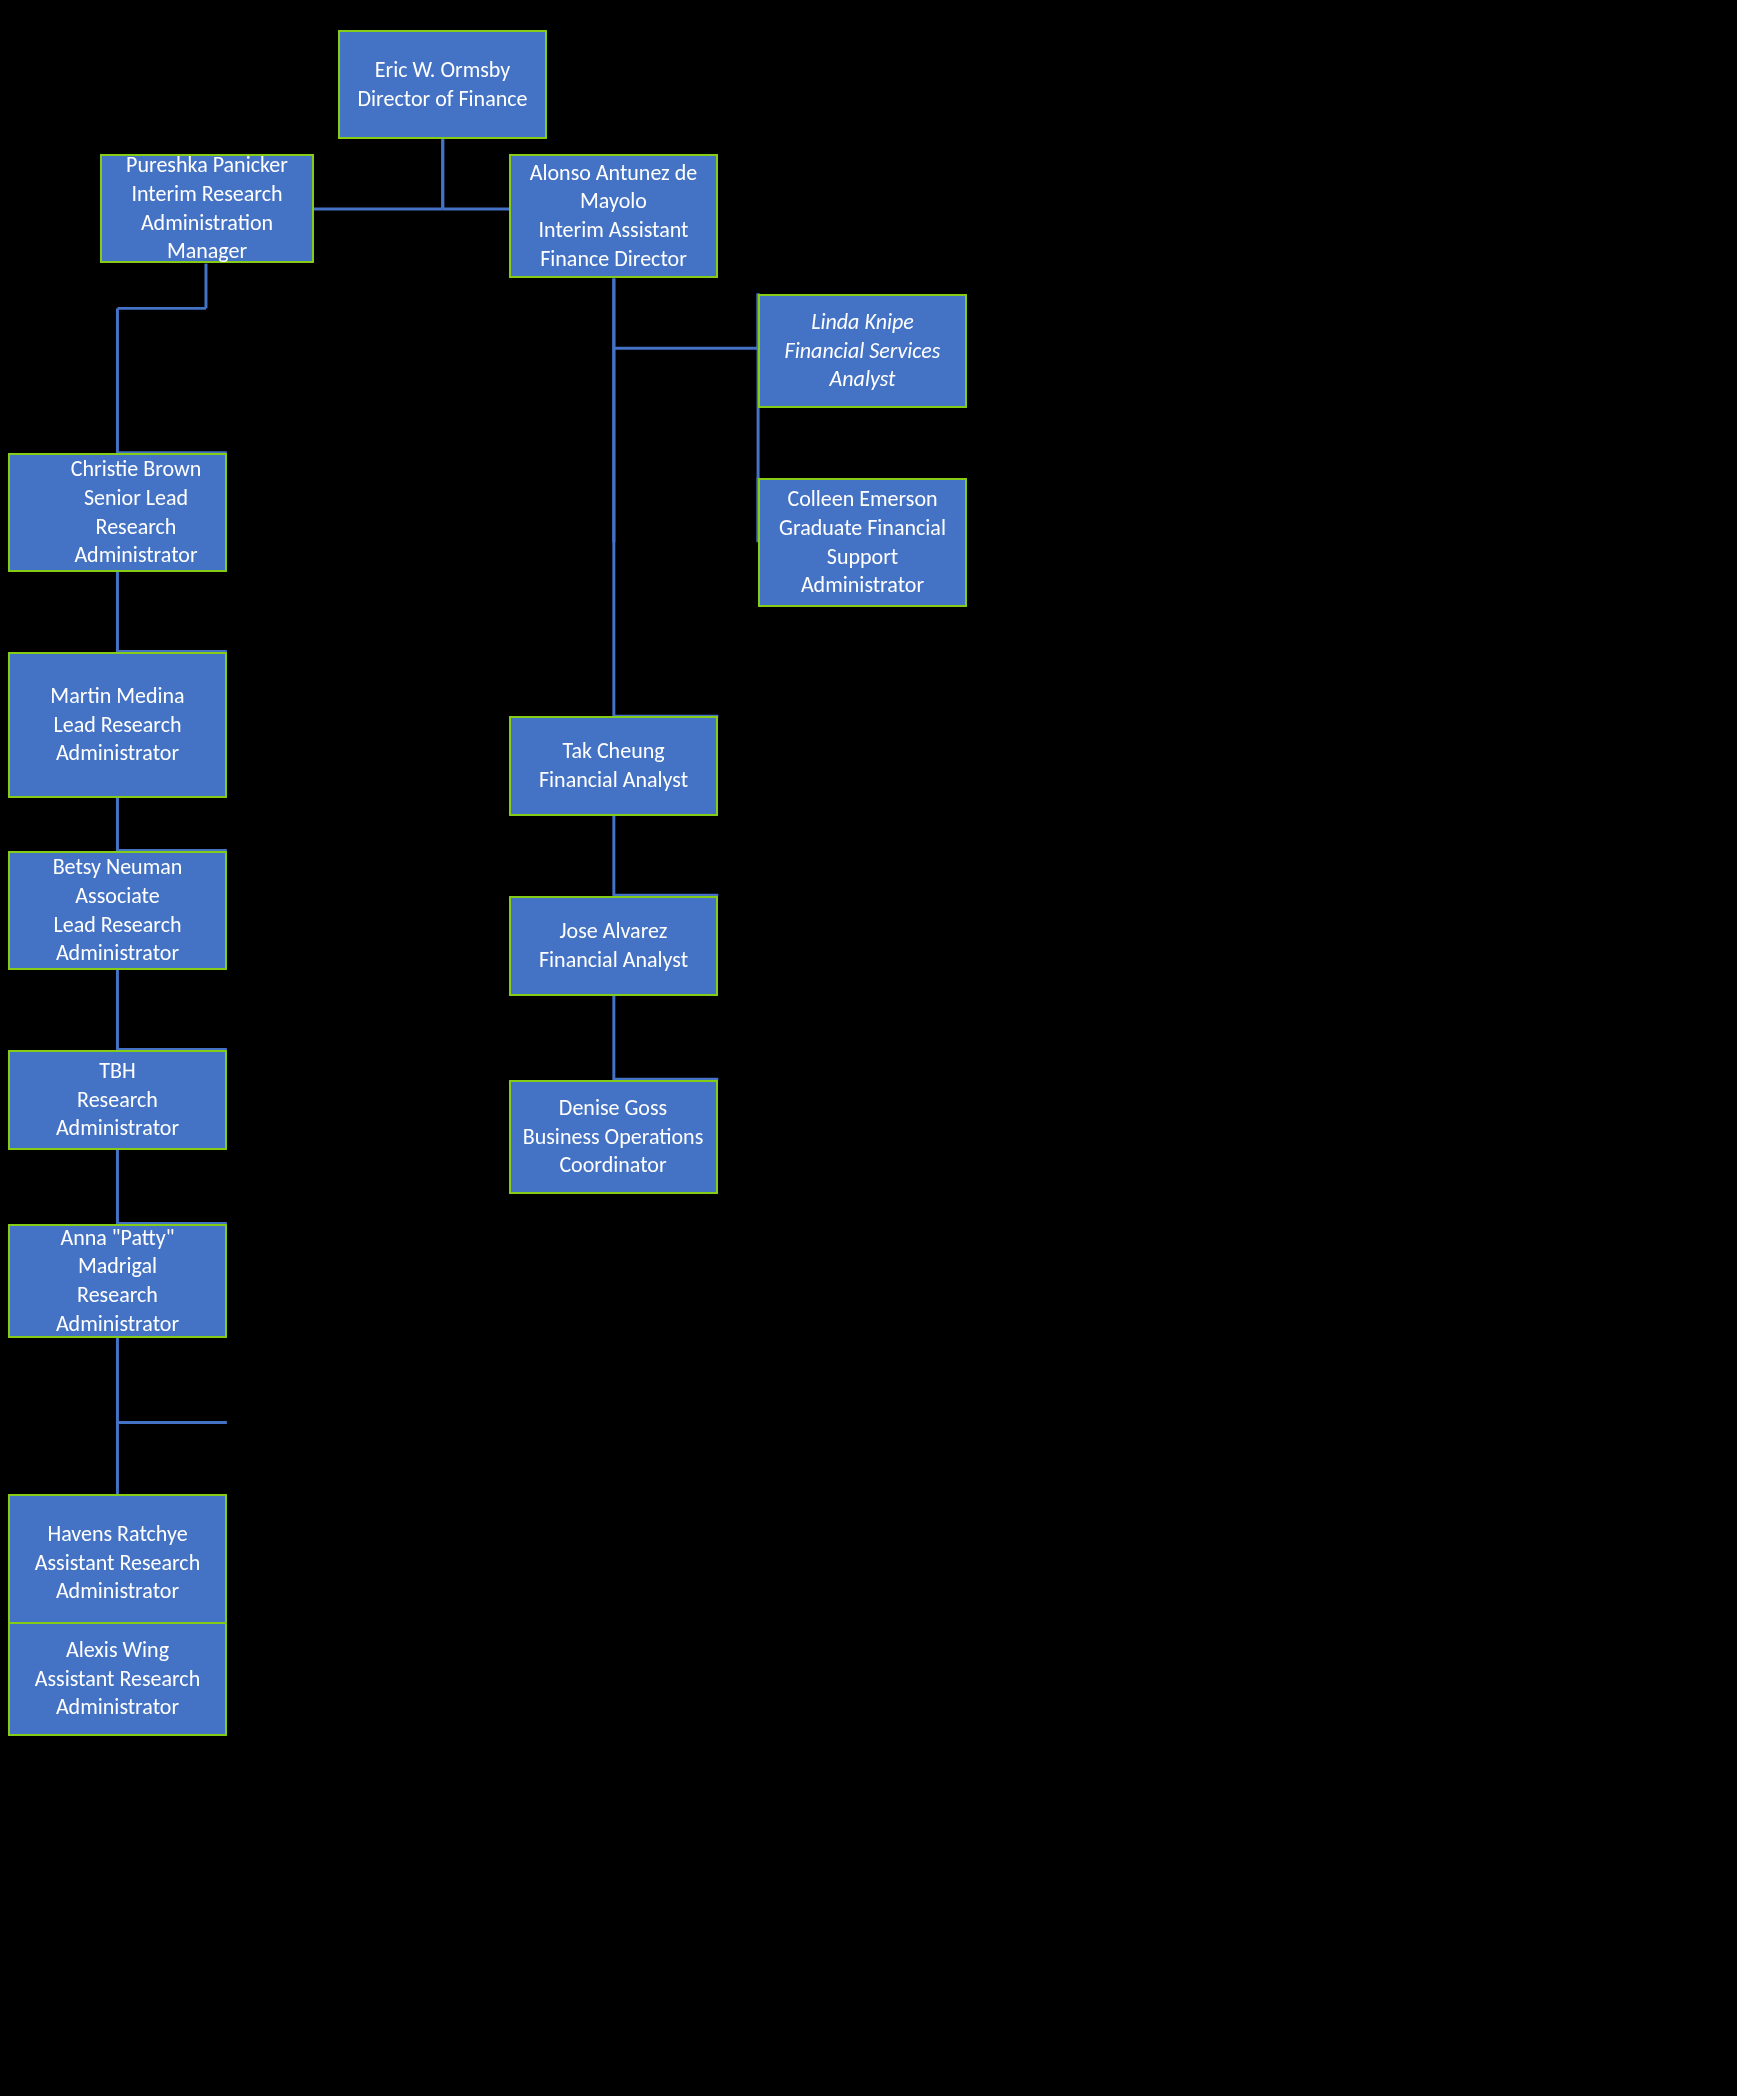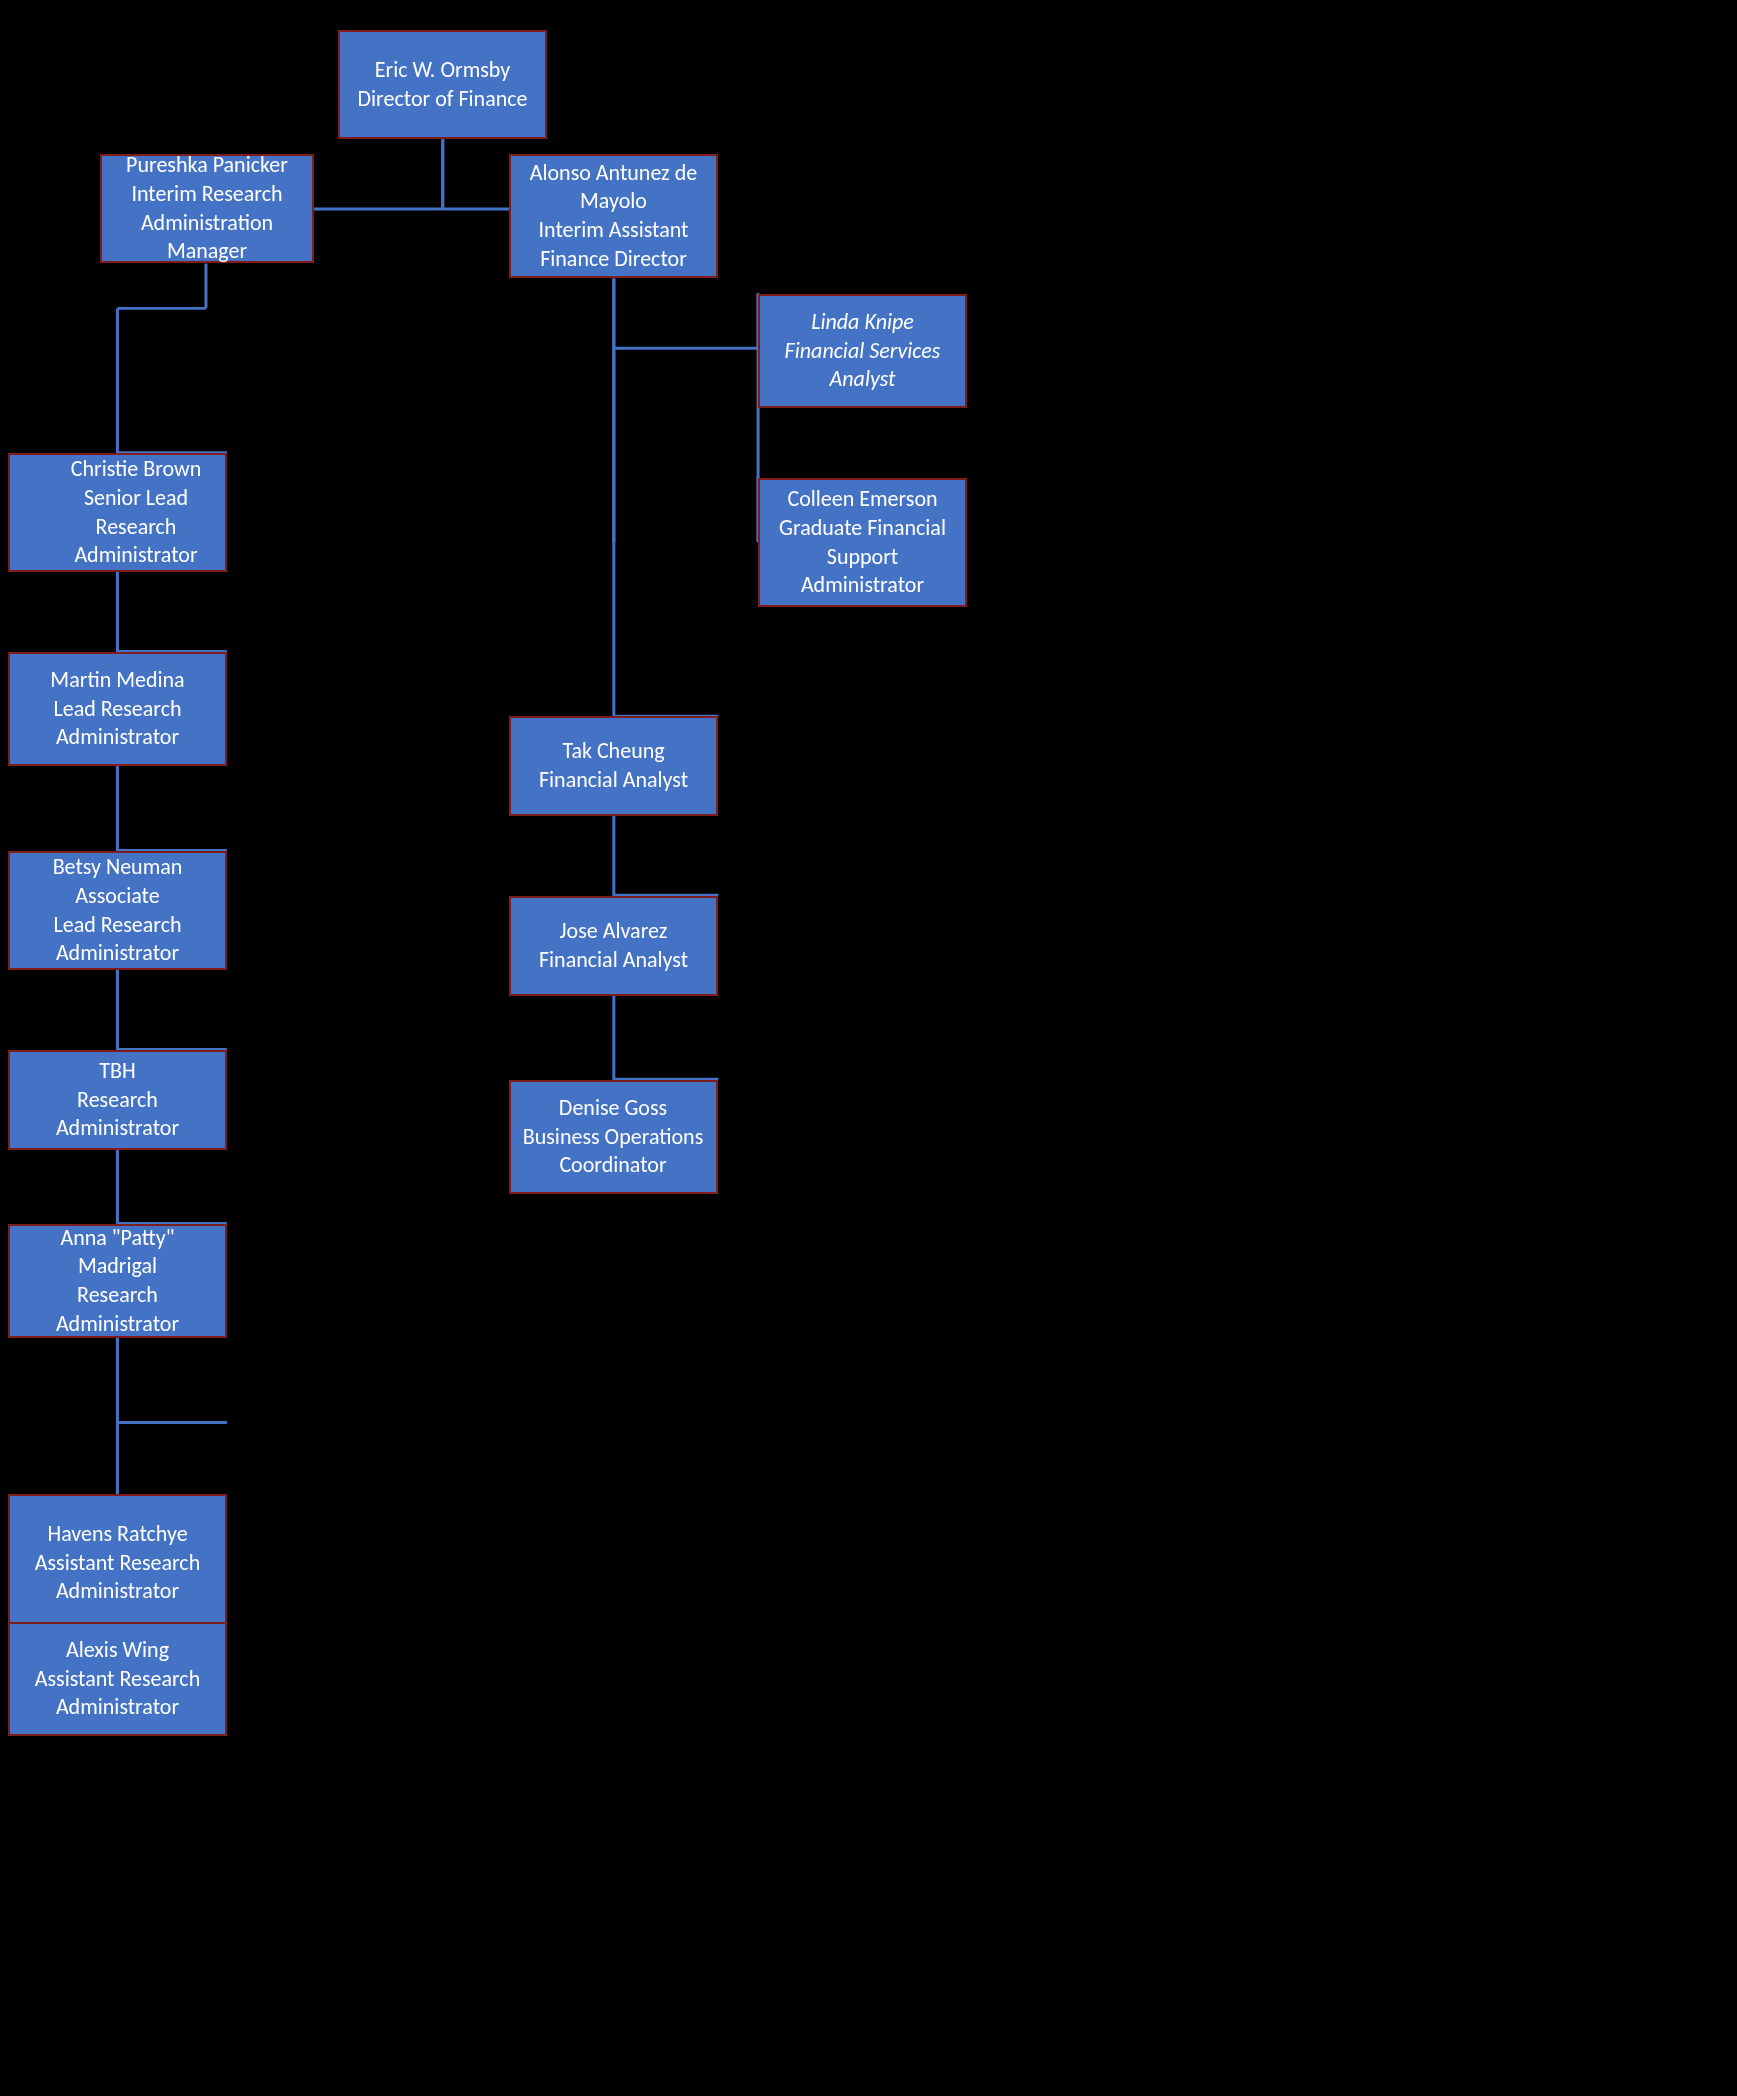--- a/index.html
+++ b/index.html
@@ -17,21 +17,21 @@
       position: absolute;
       top: 0;
       left: 0;
       width: 1737px;
       height: 2096px;
     }
 
     .node {
       position: absolute;
       background: #4472c4;
-      border: 2px solid #7f1d1d;
+      border: 2px solid #84cc16;
       color: #fff;
       text-align: center;
       display: flex;
       align-items: center;
       justify-content: center;
       padding: 8px 10px;
       font-size: 22px;
       line-height: 1.3;
     }
 
@@ -114,21 +114,21 @@
       Alonso Antunez de Mayolo<br>Interim Assistant Finance Director
     </span>
   </div>
 
   <div class="node" style="left:8px; top:453px; width:219px; height:119px;padding-left:47px;">
     <span>
       Christie Brown<br>Senior Lead Research Administrator
     </span>
   </div>
 
-  <div class="node" style="left:8px; top:652px; width:219px; height:114px;">
+  <div class="node" style="left:8px; top:652px; width:219px; height:146px;">
     <span>
       Martin Medina<br>Lead Research Administrator
     </span>
   </div>
 
   <div class="node" style="left:8px; top:851px; width:219px; height:119px;">
     <span>
       Betsy Neuman Associate<br>Lead Research Administrator
     </span>
   </div>

